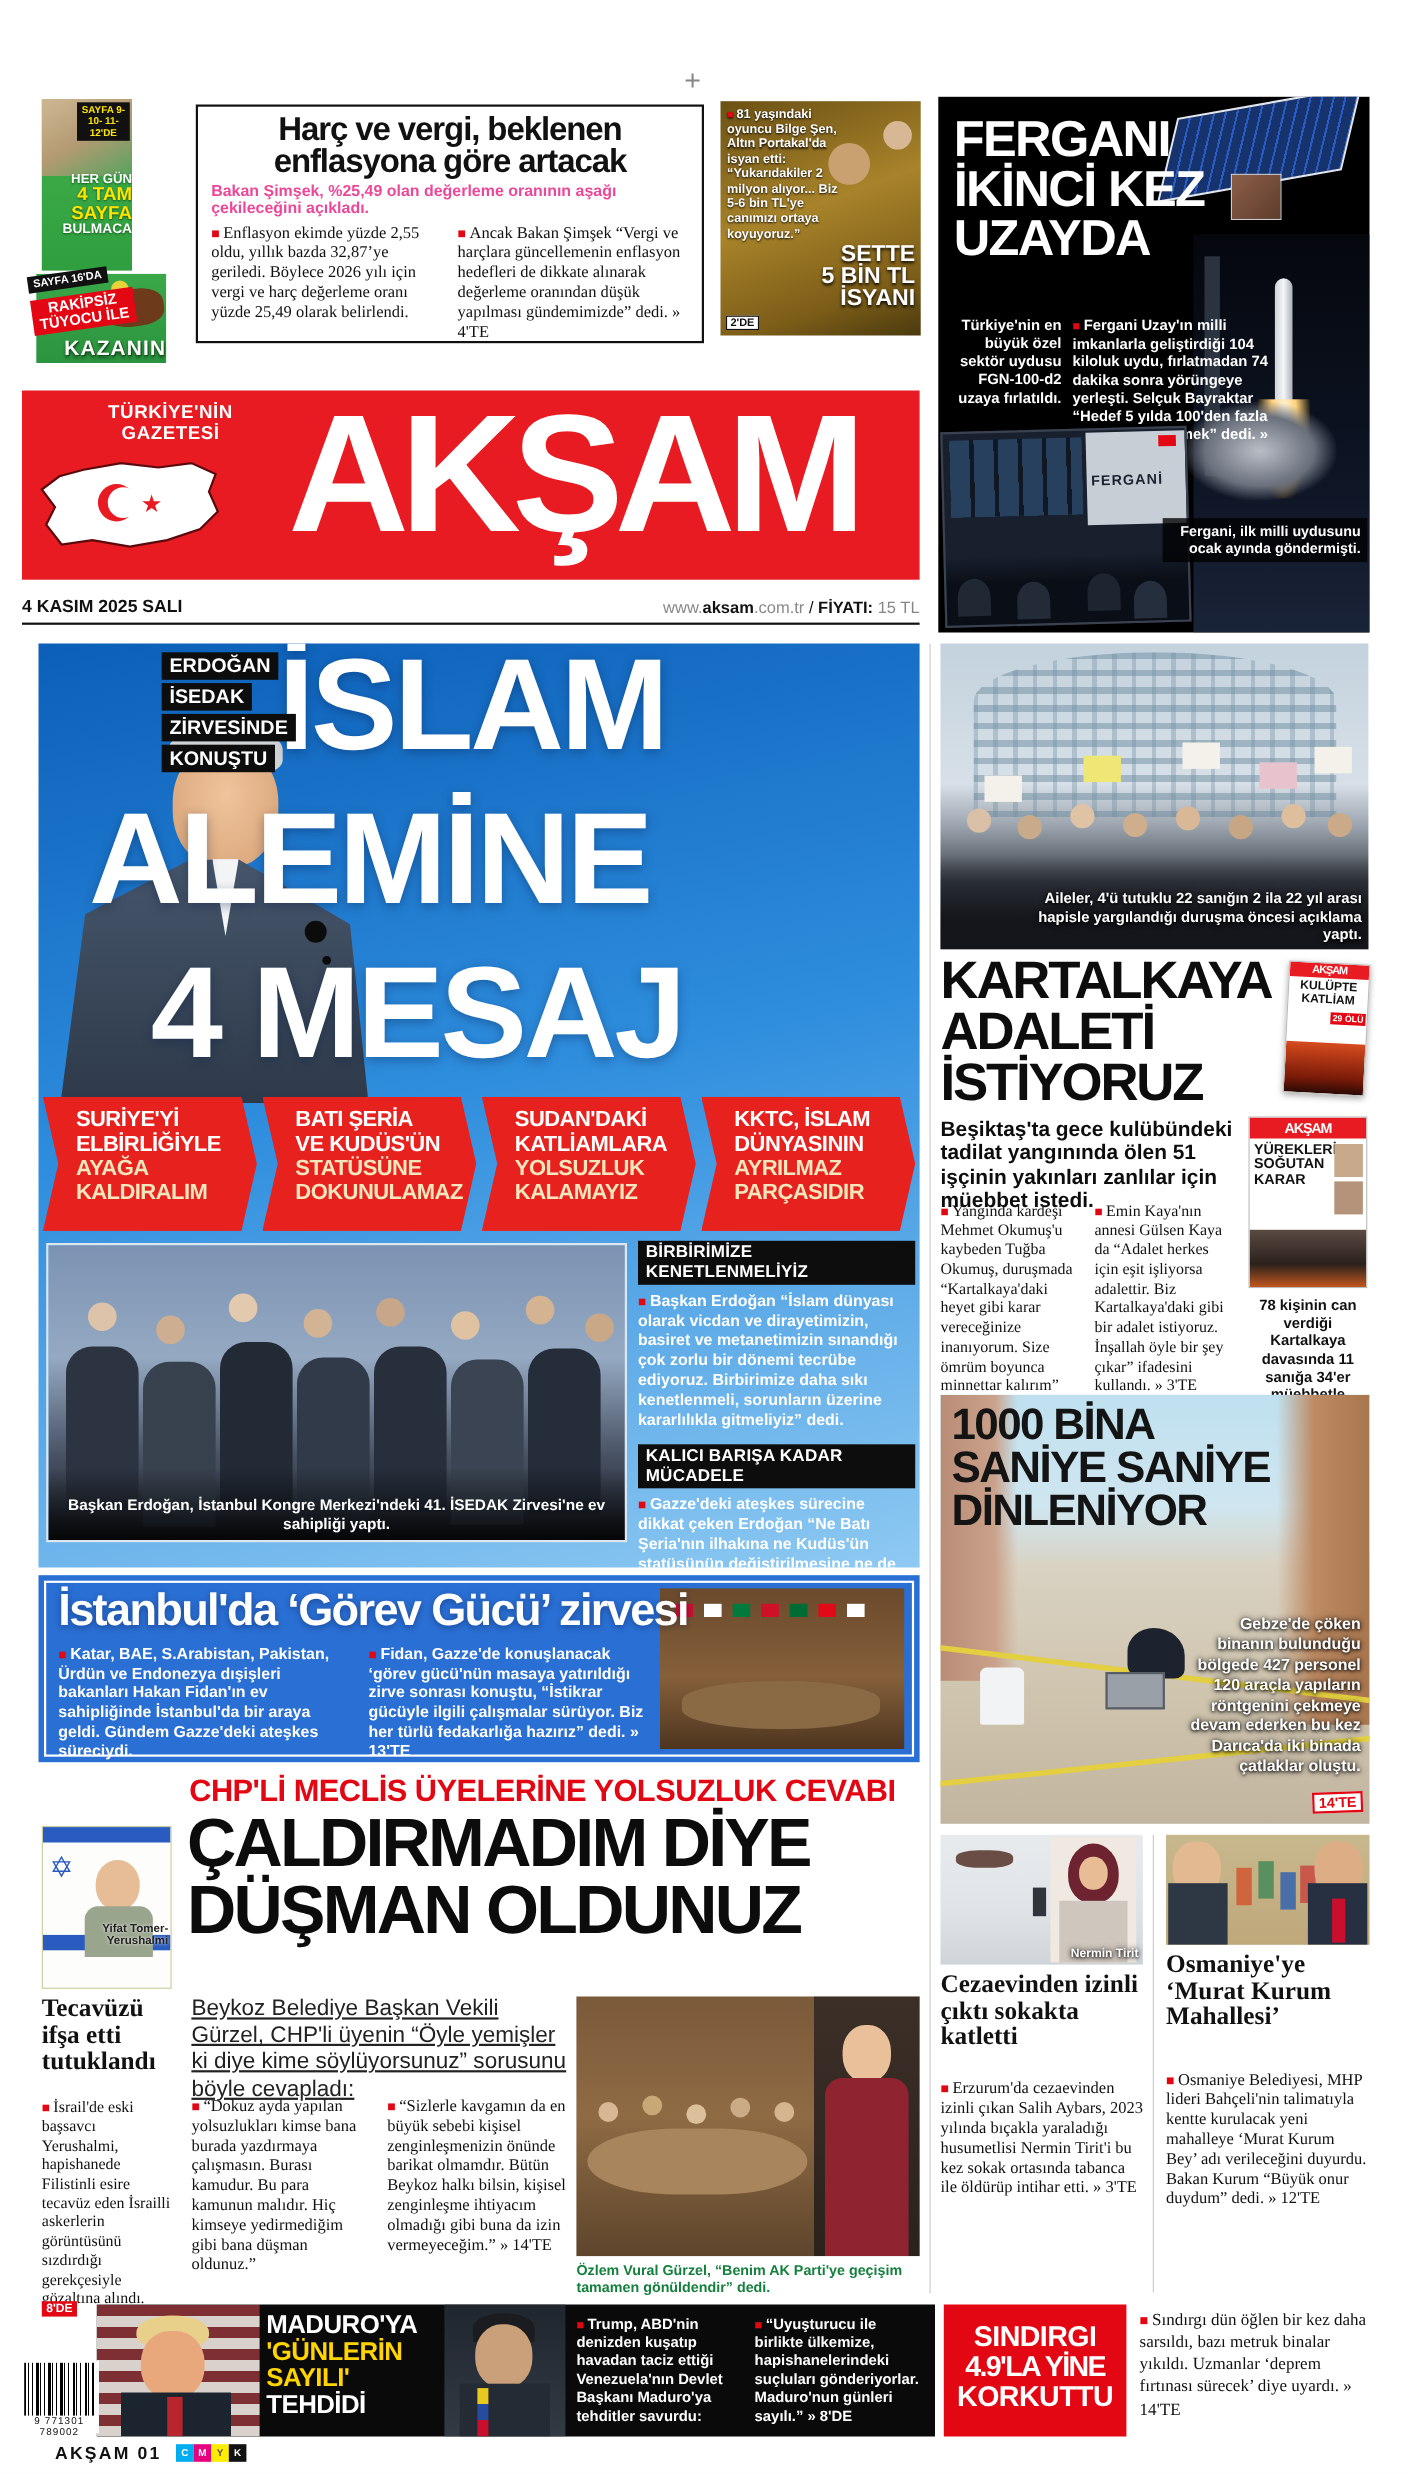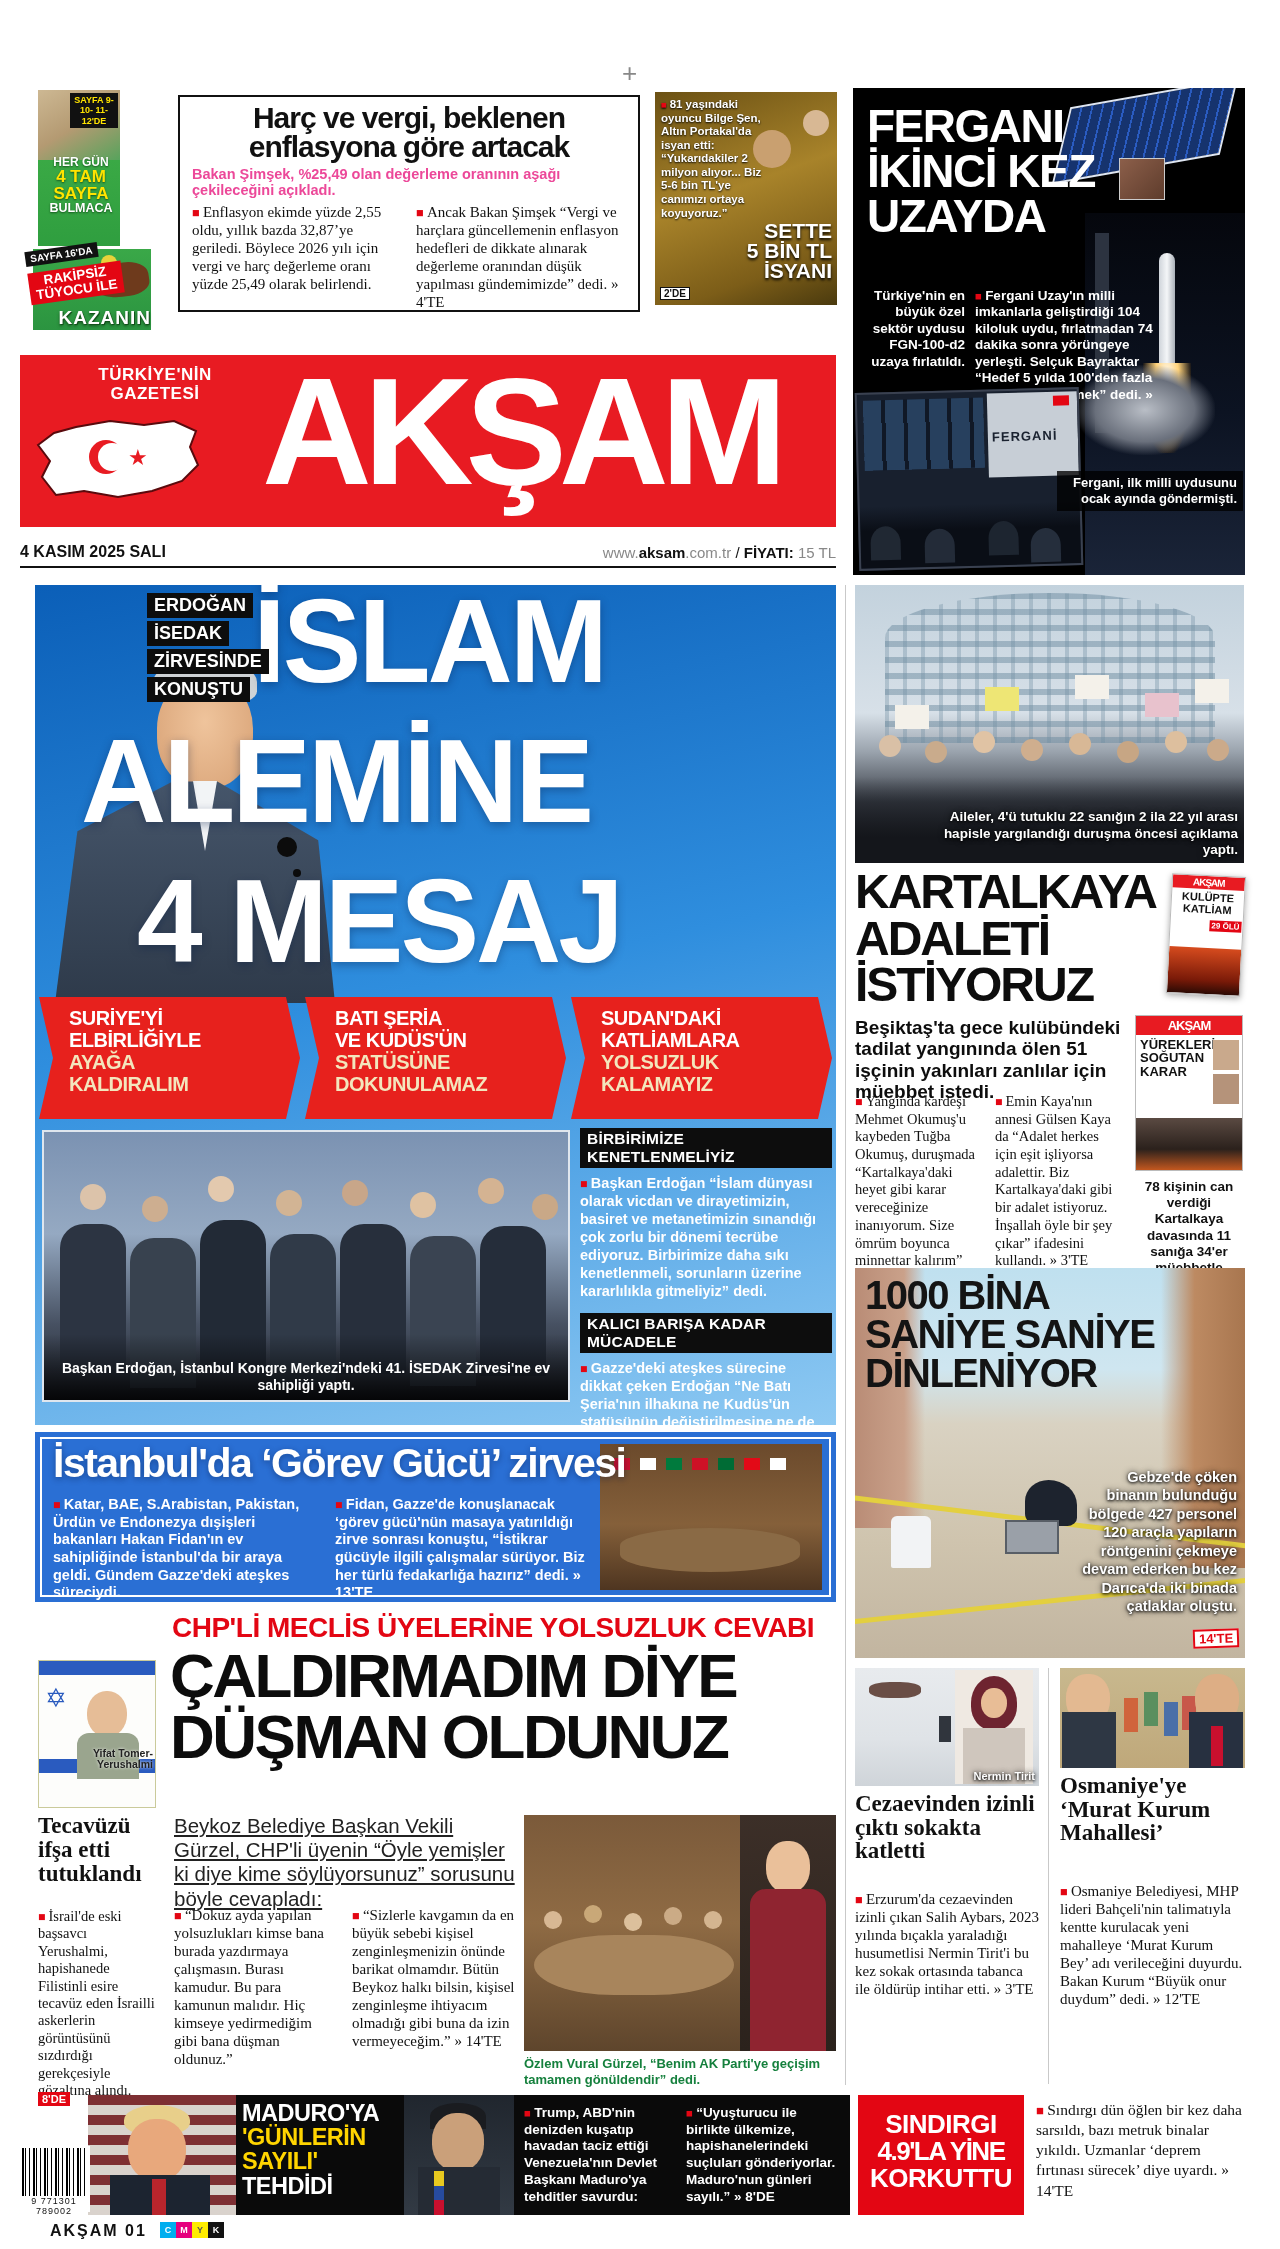--- a/index.html
+++ b/index.html
@@ -23,21 +23,21 @@
 </head>
 <body>
 
 <div id="page">
 
   <div class="abs" style="left:622px;top:58px;color:#888;font-size:26px;font-weight:normal">+</div>
 
   <div class="abs" style="left:38px;top:90px;width:82px;height:156px;background:linear-gradient(180deg,#43b24a 0%,#2f9e3f 100%);overflow:hidden">
     <div class="abs" style="left:0;top:0;width:82px;height:70px;background:linear-gradient(150deg,#cdb893 0%,#b49a72 50%,#57a35c 100%)"></div>
     <div class="abs" style="right:2px;top:3px;width:48px;background:#111;color:#ffe400;font-weight:bold;font-size:9px;line-height:1.15;text-align:center;padding:2px 1px">SAYFA 9-10- 11-12'DE</div>
-    <div class="abs" style="left:4px;right:0;top:66px;text-align:center;line-height:1.0">
+    <div class="abs" style="left:4px;right:0;top:66px;text-align:right;line-height:1.0">
       <div style="color:#fff;font-weight:bold;font-size:12px;text-shadow:0 1px 2px #14521c">HER GÜN</div>
       <div style="color:#ffe400;font-weight:bold;font-size:17px;text-shadow:0 1px 2px #14521c">4 TAM</div>
       <div style="color:#ffe400;font-weight:bold;font-size:17px;text-shadow:0 1px 2px #14521c">SAYFA</div>
       <div style="color:#fff;font-weight:bold;font-size:12.5px;text-shadow:0 1px 2px #14521c">BULMACA</div>
     </div>
   </div>
 
   <div class="abs" style="left:33px;top:249px;width:118px;height:81px;background:linear-gradient(180deg,#3aa848 0%,#2b9440 100%);overflow:visible">
     <div class="abs" style="right:2px;top:14px;width:58px;height:34px;background:#6e3a1c;border-radius:55% 45% 40% 55%;transform:rotate(-8deg)"></div>
     <div class="abs" style="right:34px;top:6px;width:16px;height:16px;background:#e8d23a;border-radius:50%"></div>
@@ -159,20 +159,26 @@
         <span class="w">BATI ŞERİA</span>
           <span class="w">VE KUDÜS'ÜN</span>
           <span class="y">STATÜSÜNE</span>
           <span class="y">DOKUNULAMAZ</span>
       </div>
       <div class="chev">
         <span class="w">SUDAN'DAKİ</span>
           <span class="w">KATLİAMLARA</span>
           <span class="y">YOLSUZLUK</span>
           <span class="y">KALAMAYIZ</span>
+      </div>
+      <div class="chev">
+        <span class="w">KKTC, İSLAM</span>
+          <span class="w">DÜNYASININ</span>
+          <span class="y">AYRILMAZ</span>
+          <span class="y">PARÇASIDIR</span>
       </div>
     </div>
 
     <div class="abs" style="left:7px;top:545px;width:528px;height:272px;background:linear-gradient(180deg,#7b92b2 0%,#95a9c2 38%,#465061 72%,#232832 100%);border:2px solid #dfe6ee;overflow:hidden">
       <div class="abs" style="left:36px;top:52px;width:26px;height:26px;border-radius:50%;background:#dcc3aa;box-shadow:62px 12px 0 #cdae90,128px -8px 0 #e3c9ae,196px 6px 0 #d2b494,262px -4px 0 #c8a689,330px 8px 0 #dfc2a2,398px -6px 0 #d4b392,452px 10px 0 #c9a887"></div>
       <div class="abs" style="left:16px;top:92px;width:66px;height:150px;border-radius:24px 24px 0 0;background:#2c3442;box-shadow:70px 14px 0 #38424f,140px -4px 0 #222a36,210px 10px 0 #303a48,280px 0 0 #272f3c,350px 12px 0 #3a4452,420px 2px 0 #252d3a"></div>
       <div class="abs" style="left:0;right:0;bottom:0;padding:26px 10px 6px;background:linear-gradient(180deg,transparent,rgba(0,0,0,.85));color:#fff;font-weight:bold;font-size:14px;line-height:1.2;text-align:center">Başkan Erdoğan, İstanbul Kongre Merkezi'ndeki 41. İSEDAK Zirvesi'ne ev sahipliği yaptı.</div>
     </div>
 
     <div class="abs" style="left:545px;top:543px;width:252px;z-index:3">

